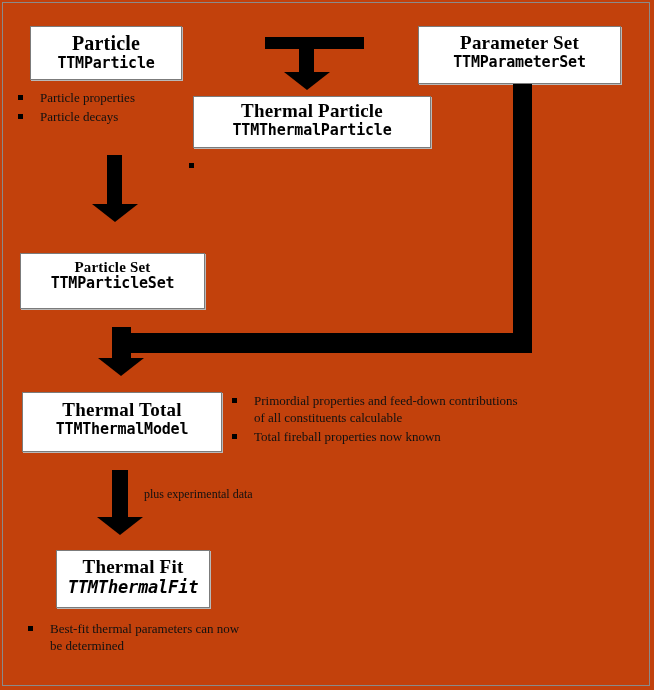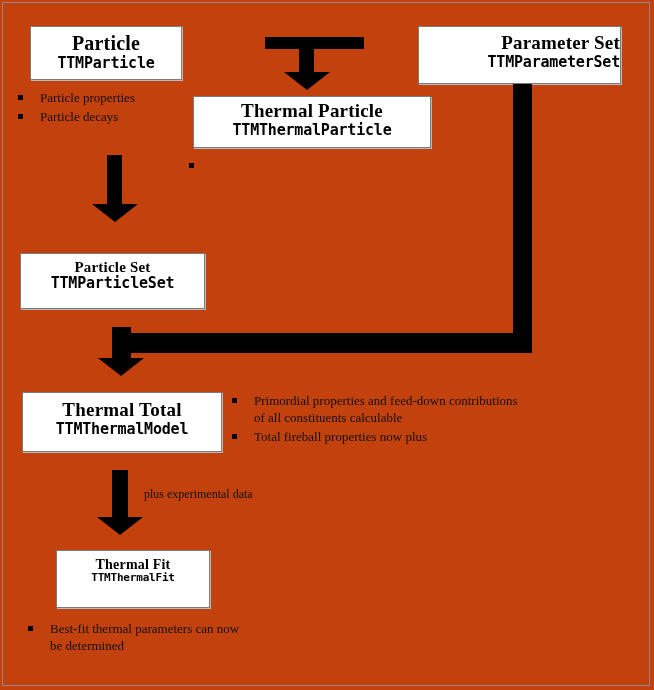--- a/index.html
+++ b/index.html
@@ -135,21 +135,21 @@
     <div class="class-title" style="font-size:19px; padding-top:2px;">Thermal Particle</div>
     <div class="class-code" style="font-size:15px;">TTMThermalParticle</div>
   </div>
 
   <div class="bullets" style="left:185px; top:157px; width:250px;">
     <div class="bullet-row">
       <span class="sq"></span>
     </div>
   </div>
 
-  <div class="class-box" style="left:418px; top:26px; width:203px; height:58px;text-align:right;">
+  <div class="class-box" style="left:418px; top:26px; width:203px; height:58px;">
     <div class="class-title" style="font-size:19px; padding-top:4px;">Parameter Set</div>
     <div class="class-code" style="font-size:15px;">TTMParameterSet</div>
   </div>
 
   <div>
     <div class="bar" style="left:513px; top:84px; width:19px; height:269px;"></div>
     <div class="bar" style="left:112px; top:333px; width:420px; height:20px;"></div>
     <div class="bar" style="left:112px; top:327px; width:19px; height:33px;"></div>
     <div class="head-down" style="left:98px; top:358px;"></div>
   </div>
@@ -164,34 +164,34 @@
     <div class="class-code" style="font-size:15px;">TTMThermalModel</div>
   </div>
 
   <div class="bullets" style="left:228px; top:392px; width:300px;">
     <div class="bullet-row">
       <span class="sq"></span>
       <span>Primordial properties and feed-down contributions of all constituents calculable</span>
     </div>
     <div class="bullet-row">
       <span class="sq"></span>
-      <span>Total fireball properties now plus</span>
+      <span>Total fireball properties now known</span>
     </div>
   </div>
 
   <div>
     <div class="bar" style="left:112px; top:470px; width:16px; height:50px;"></div>
     <div class="head-down" style="left:97px; top:517px;"></div>
   </div>
 
   <div class="caption" style="left:144px; top:487px;">plus experimental data</div>
 
   <div class="class-box" style="left:56px; top:550px; width:154px; height:58px;">
-    <div class="class-title" style="font-size:14px; padding-top:4px;">Thermal Fit</div>
-    <div class="class-code" style="font-size:11px;">TTMThermalFit</div>
+    <div class="class-title" style="font-size:19px; padding-top:4px;">Thermal Fit</div>
+    <div class="class-code" style="font-size:17px;font-style:italic;">TTMThermalFit</div>
   </div>
 
   <div class="bullets" style="left:24px; top:620px; width:230px;">
     <div class="bullet-row">
       <span class="sq"></span>
       <span>Best-fit thermal parameters can now be determined</span>
     </div>
   </div>
 
 </div>

